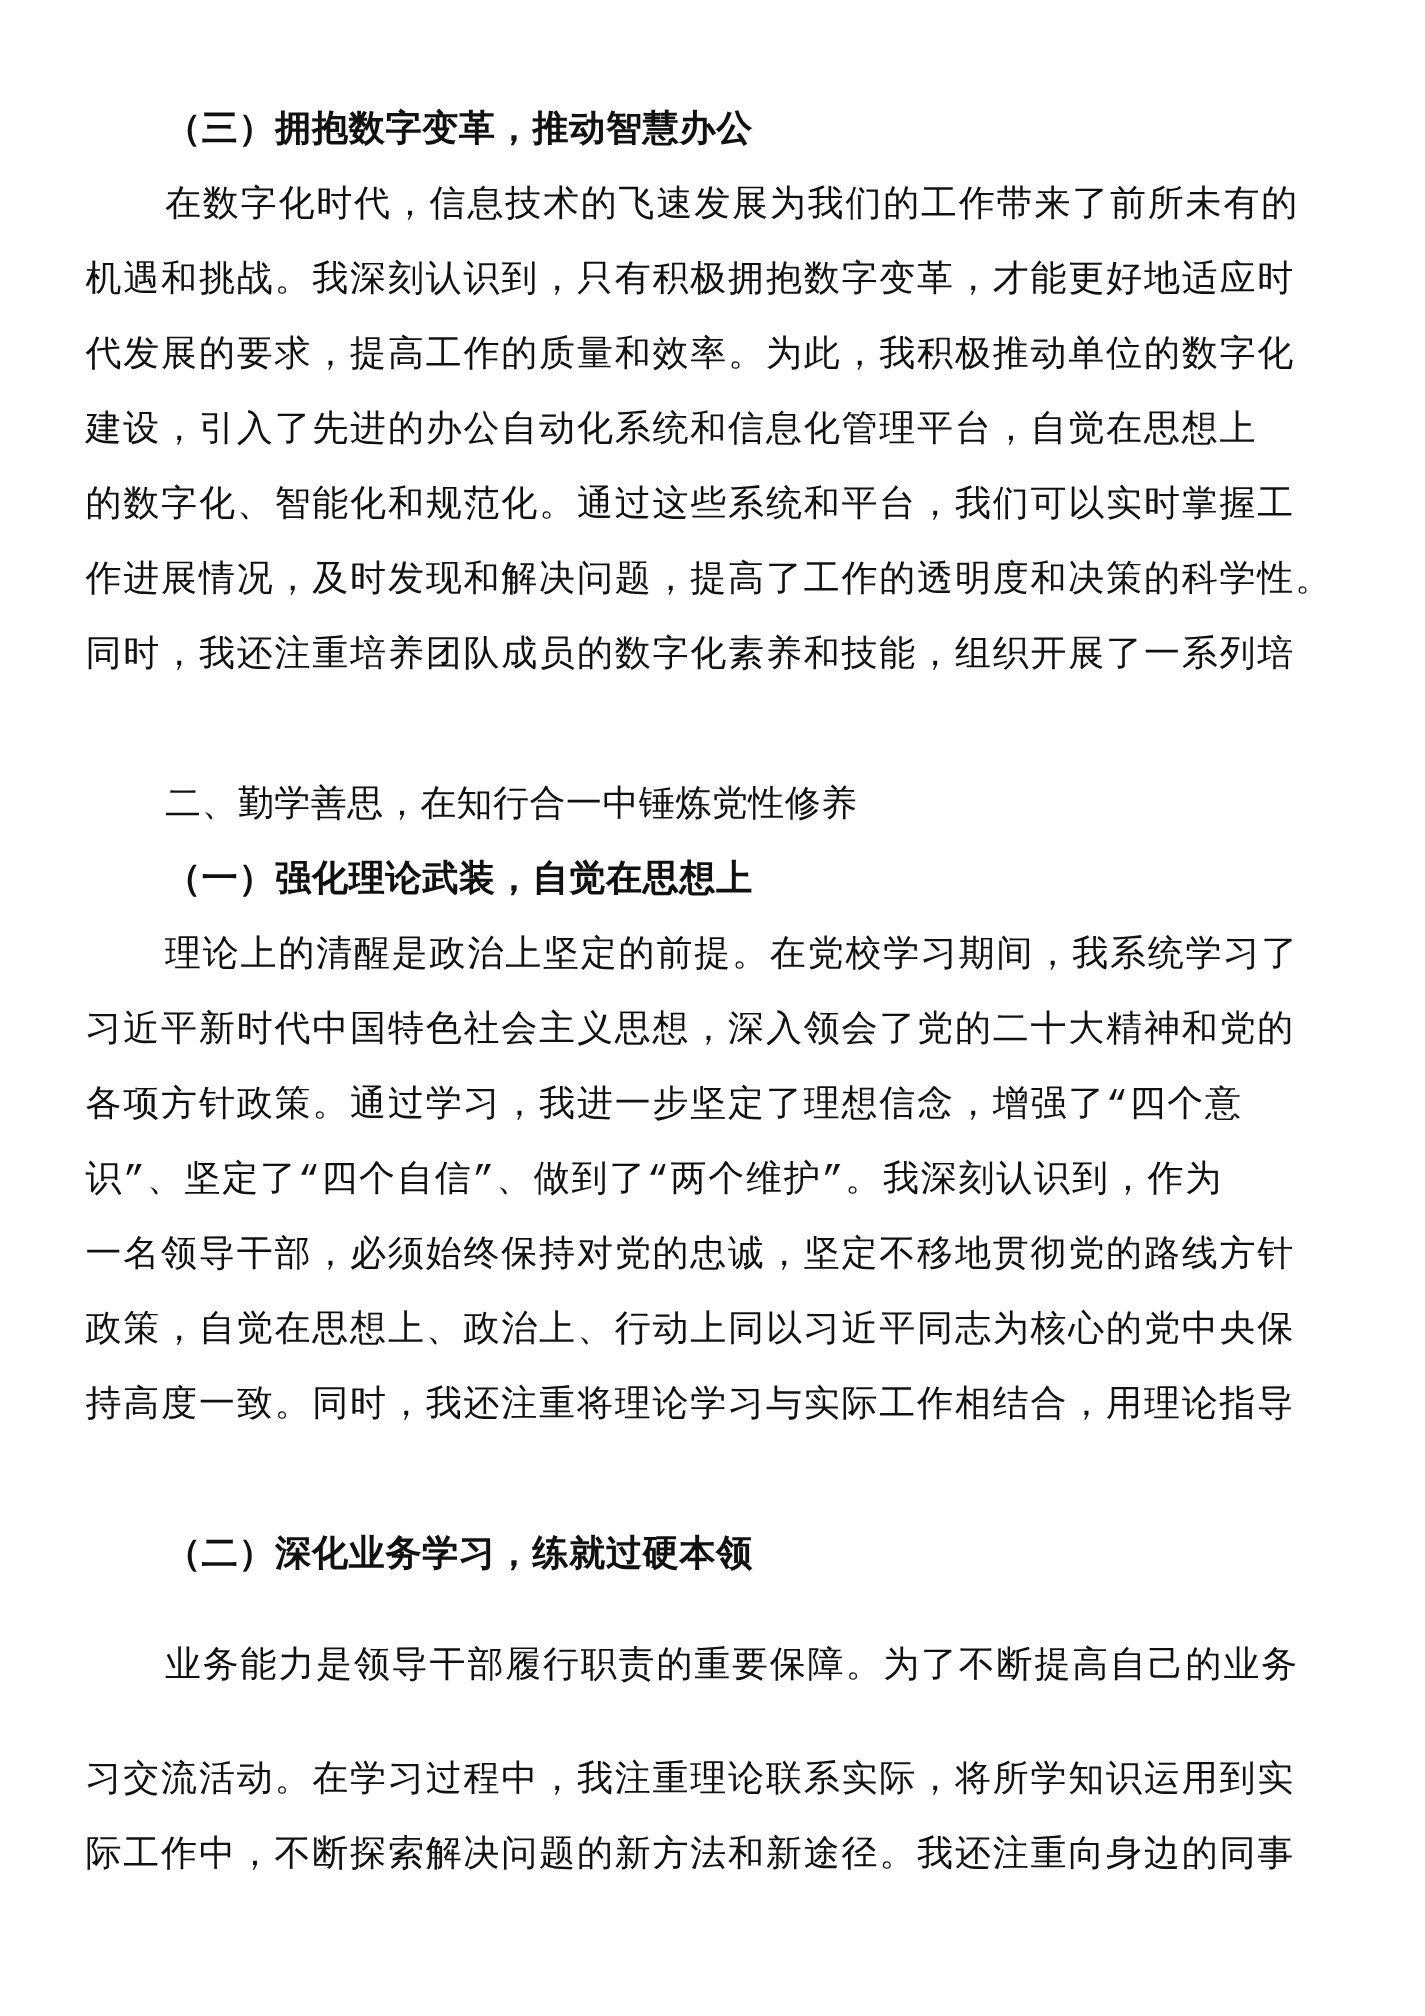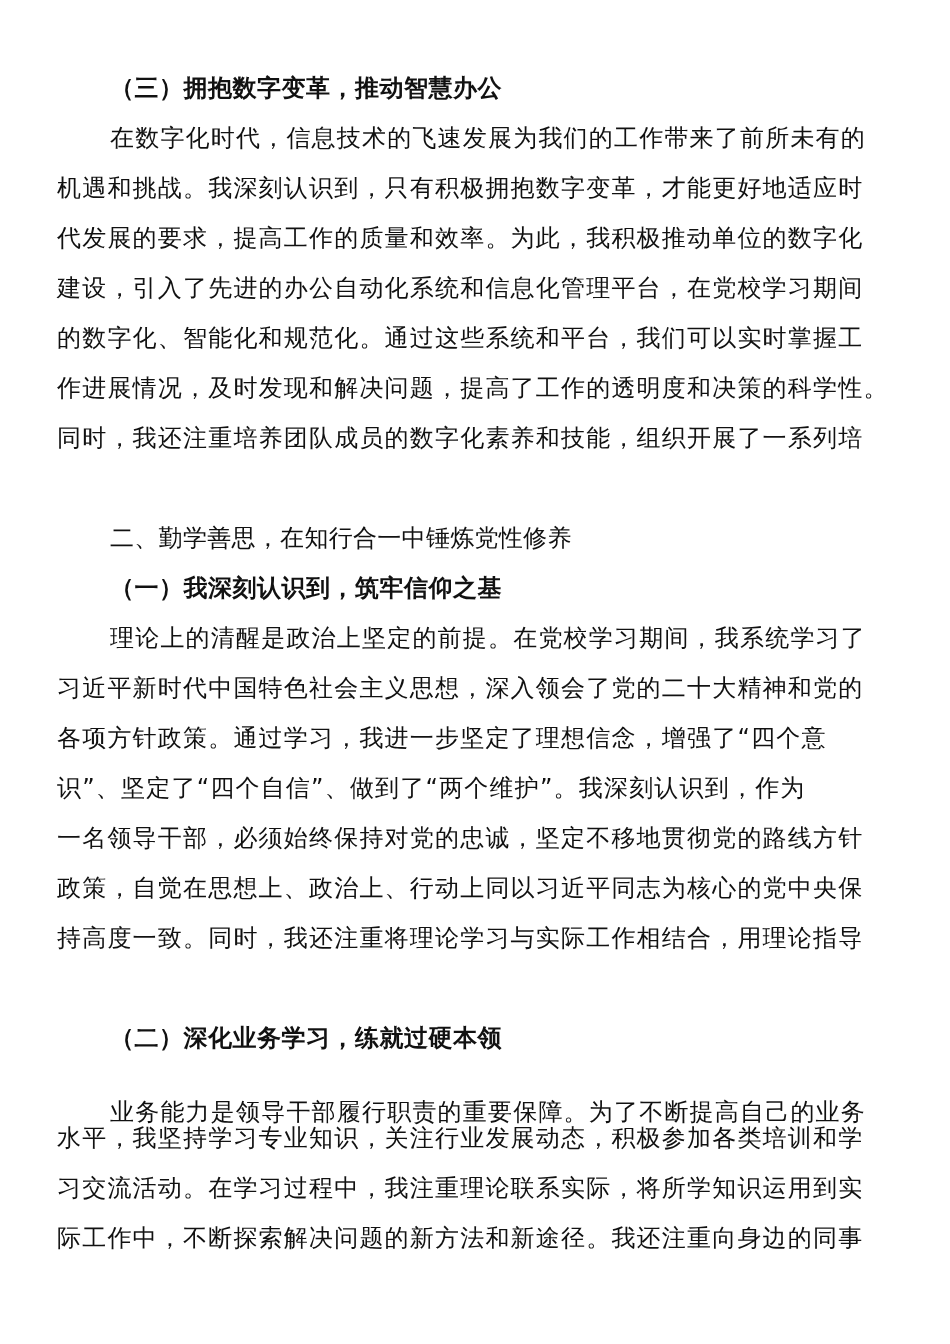--- a/index.html
+++ b/index.html
@@ -1,51 +1,50 @@
 <!DOCTYPE html>
 <html><head>
 <meta charset="utf-8">
 <style>
   html, body { margin: 0; padding: 0; background: #ffffff; }
   body { width: 950px; height: 1344px; position: relative; overflow: hidden;
          font-family: "DejaVu Sans", "Liberation Sans", sans-serif; color: #111; }
-  .page { position: absolute; left: 0; top: 0; width: 876px; height: 1344px; }
+  .page { position: absolute; left: 0; top: 0; width: 876px; height: 1344px; font-family: Liberation Mono, monospace; }
   .line { position: absolute; left: 57px; white-space: nowrap; font-size: 24px;
           line-height: 30px; letter-spacing: 1.2px; }
   .heading { font-weight: bold; letter-spacing: 0.5px; }
   .indent { left: 110px; }
   .hindent { left: 110px; }
 </style>
 </head>
 <body>
 
 <div class="page">
 
   <div class="line heading hindent" style="top:73px;">（三）拥抱数字变革，推动智慧办公</div>
 
   <div class="line indent" style="top:123px;">在数字化时代，信息技术的飞速发展为我们的工作带来了前所未有的</div>
   <div class="line" style="top:173px;">机遇和挑战。我深刻认识到，只有积极拥抱数字变革，才能更好地适应时</div>
   <div class="line" style="top:223px;">代发展的要求，提高工作的质量和效率。为此，我积极推动单位的数字化</div>
-  <div class="line" style="top:273px;">建设，引入了先进的办公自动化系统和信息化管理平台，在党校学习期间</div>
+  <div class="line" style="top:273px;">建设，引入了先进的办公自动化系统和信息化管理平台，自觉在思想上</div>
   <div class="line" style="top:323px;">的数字化、智能化和规范化。通过这些系统和平台，我们可以实时掌握工</div>
   <div class="line" style="top:373px;">作进展情况，及时发现和解决问题，提高了工作的透明度和决策的科学性。</div>
   <div class="line" style="top:423px;">同时，我还注重培养团队成员的数字化素养和技能，组织开展了一系列培</div>
 
   <div class="line indent" style="top:523px; letter-spacing:0.3px;">二、勤学善思，在知行合一中锤炼党性修养</div>
 
-  <div class="line heading hindent" style="top:573px;">（一）我深刻认识到，筑牢信仰之基</div>
+  <div class="line heading hindent" style="top:573px;">（一）强化理论武装，自觉在思想上</div>
 
   <div class="line indent" style="top:623px;">理论上的清醒是政治上坚定的前提。在党校学习期间，我系统学习了</div>
   <div class="line" style="top:673px;">习近平新时代中国特色社会主义思想，深入领会了党的二十大精神和党的</div>
   <div class="line" style="top:723px;">各项方针政策。通过学习，我进一步坚定了理想信念，增强了“四个意</div>
   <div class="line" style="top:773px;">识”、坚定了“四个自信”、做到了“两个维护”。我深刻认识到，作为</div>
   <div class="line" style="top:823px;">一名领导干部，必须始终保持对党的忠诚，坚定不移地贯彻党的路线方针</div>
   <div class="line" style="top:873px;">政策，自觉在思想上、政治上、行动上同以习近平同志为核心的党中央保</div>
   <div class="line" style="top:923px;">持高度一致。同时，我还注重将理论学习与实际工作相结合，用理论指导</div>
 
   <div class="line heading hindent" style="top:1023px;">（二）深化业务学习，练就过硬本领</div>
 
   <div class="line indent" style="top:1073px;margin-top:24px;">业务能力是领导干部履行职责的重要保障。为了不断提高自己的业务</div>
-  <div class="line" style="top:1123px;">水平，我坚持学习专业知识，关注行业发展动态，积极参加各类培训和学</div>
   <div class="line" style="top:1173px;">习交流活动。在学习过程中，我注重理论联系实际，将所学知识运用到实</div>
   <div class="line" style="top:1223px;">际工作中，不断探索解决问题的新方法和新途径。我还注重向身边的同事</div>
 
 </div>
 
 </body></html>

